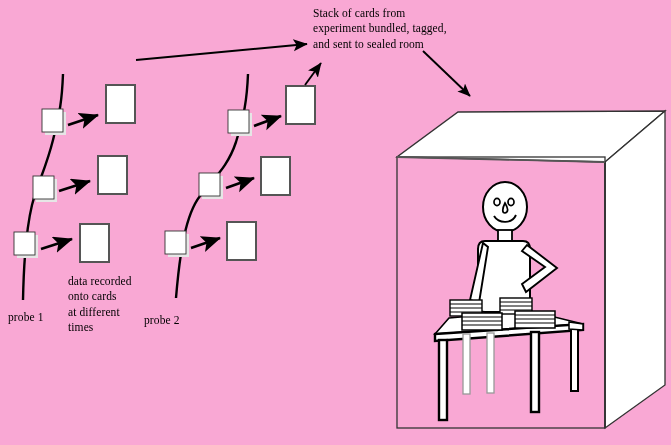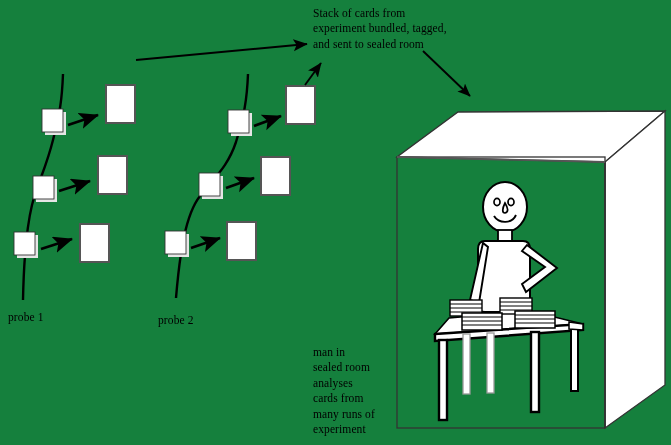--- a/index.html
+++ b/index.html
@@ -4,21 +4,21 @@
 <style>
   html, body {
     margin: 0;
     padding: 0;
     background: #ffffff;
   }
   #canvas {
     position: relative;
     width: 671px;
     height: 445px;
-    background: #15803d;
+    background: #f9a8d4;
     overflow: hidden;
     font-family: "Liberation Serif", "DejaVu Serif", serif;
   }
   svg.figure {
     position: absolute;
     top: 0;
     left: 0;
     width: 671px;
     height: 445px;
   }
@@ -27,21 +27,21 @@
     font-family: "Liberation Serif", "DejaVu Serif", serif;
     font-size: 11.5px;
     line-height: 15.4px;
     color: #000000;
     white-space: pre;
     letter-spacing: 0.1px;
   }
   #label-stack   { left: 313px; top: 6px;   }
   #label-data    { left: 68px;  top: 274px; }
   #label-probe1  { left: 8px;   top: 310px; }
-  #label-probe2  { left: 158px; top: 313px; }
+  #label-probe2  { left: 144px; top: 313px; }
   #label-man     { left: 313px; top: 345px; }
 </style>
 </head>
 <body>
 
 <div id="canvas">
 
   <svg class="figure" viewBox="0 0 671 445" xmlns="http://www.w3.org/2000/svg">
 
     <defs>
@@ -193,25 +193,23 @@
       <rect x="571" y="329" width="7" height="62" fill="#ffffff" stroke="#000" stroke-width="2"></rect>
 
       <polygon points="569,322 583,324 583,330 569,329" fill="#ffffff" stroke="#000" stroke-width="1.5"></polygon>
     </g>
   </svg>
 
   <div class="lbl" id="label-stack">Stack of cards from
 experiment bundled, tagged,
 and sent to sealed room</div>
 
+  <div class="lbl" id="label-data">data recorded
+onto cards
+at different
+times</div>
 
   <div class="lbl" id="label-probe1">probe 1</div>
 
   <div class="lbl" id="label-probe2">probe 2</div>
 
-  <div class="lbl" id="label-man">man in
-sealed room
-analyses
-cards from
-many runs of
-experiment</div>
 
 </div>
 
 </body></html>

